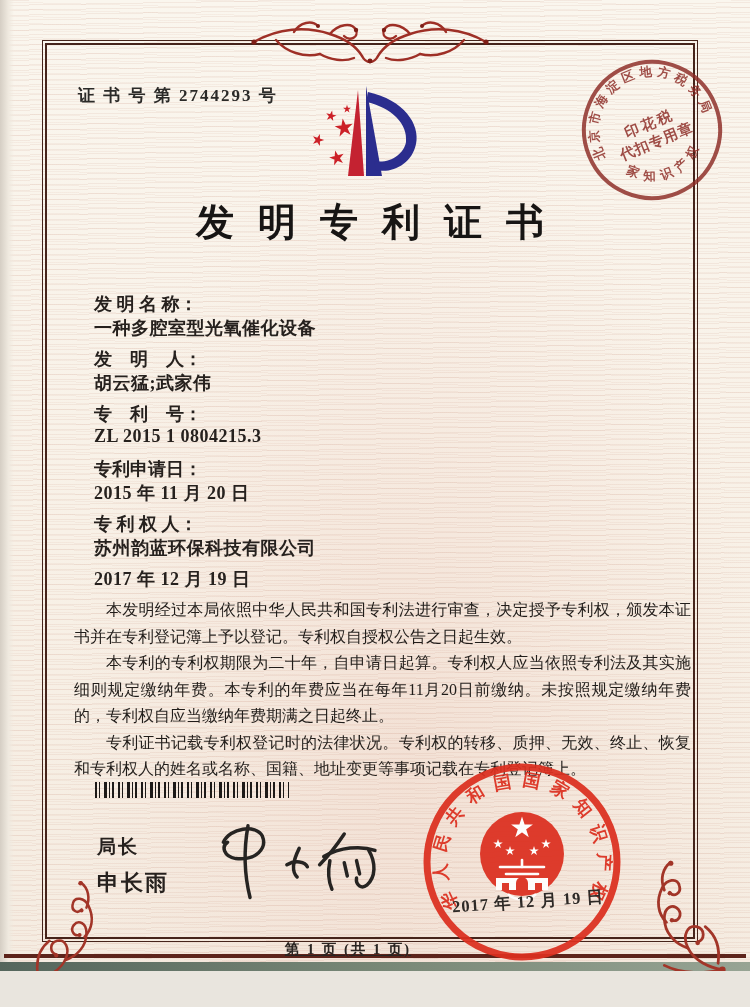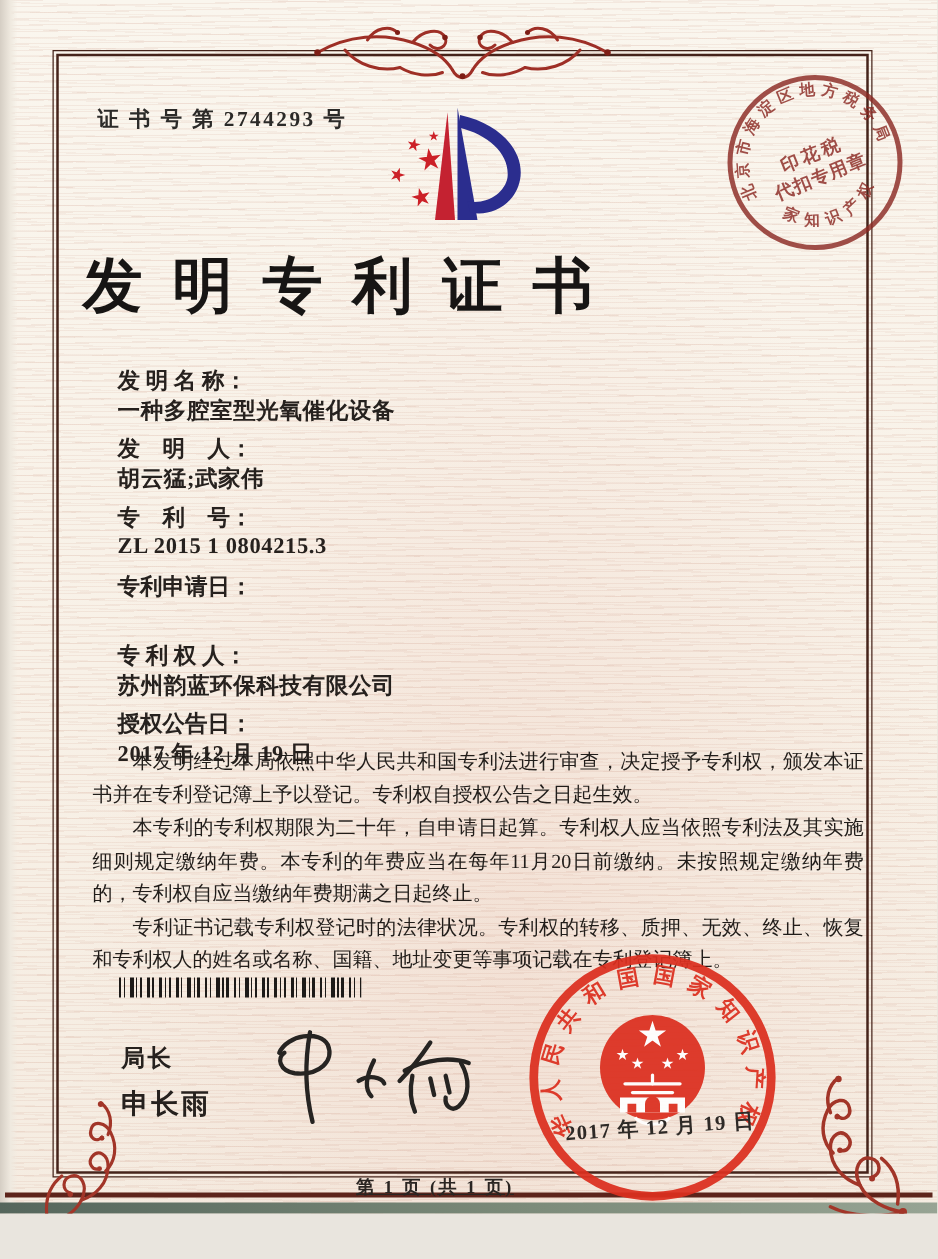--- a/index.html
+++ b/index.html
@@ -13,22 +13,22 @@
           repeating-linear-gradient(179deg, rgba(197,137,117,.13) 0 1px, rgba(0,0,0,0) 1px 5px),
           repeating-linear-gradient(181.5deg, rgba(197,137,117,.09) 0 1px, rgba(0,0,0,0) 1px 7px);}
   .scan-edge-left{position:absolute;left:0;top:0;bottom:0;width:14px;
         background:linear-gradient(90deg,#d5cec4,#efe9df 60%,rgba(0,0,0,0));}
   .scan-strip-maroon{position:absolute;left:4px;right:4px;bottom:13px;height:4px;background:#5d241b;}
   .scan-strip-teal{position:absolute;left:0;right:0;bottom:0;height:9px;
         background:linear-gradient(90deg,#55665c,#75857306 0)，#55665c; background:linear-gradient(90deg,#55665c,#7b8a79 55%,#97a494);}
   .frame{position:absolute;left:42px;top:40px;right:52px;bottom:29px;border:1px solid #46241b;}
   .frame::after{content:"";position:absolute;inset:2px;border:2px solid #46241b;}
   .cert-no{position:absolute;left:78px;top:84px;font-size:17px;font-weight:bold;letter-spacing:2px;color:#2b2a28;}
-  .title{position:absolute;left:42px;top:197px;width:656px;
-         font-size:48px;font-weight:bold;letter-spacing:24px;text-indent:24px;color:#171514;}
+  .title{position:absolute;left:42px;top:197px;width:656px;text-align:center;
+         font-size:38px;font-weight:bold;letter-spacing:24px;text-indent:24px;color:#171514;}
   .fields{position:absolute;left:94px;top:292px;width:580px;}
   .field-row{height:55px;display:flex;align-items:flex-start;font-size:18px;flex-direction:column;}
   .field-label{flex:none;width:132px;font-weight:bold;white-space:nowrap;}
   .field-value{font-weight:bold;letter-spacing:.5px;white-space:nowrap;}
   .body-text{position:absolute;left:74px;top:597px;width:617px;font-size:16px;line-height:26.5px;
          text-align:justify;color:#211d1a;}
   .body-text p{margin:0;text-indent:2em;font-weight:500;}
   .barcode{position:absolute;left:95px;top:782px;width:194px;height:16px;
         background:repeating-linear-gradient(90deg,
           #1d1a18 0 2px, rgba(0,0,0,0) 2px 4px,
@@ -153,27 +153,27 @@
     <div class="field-row">
       <span class="field-label">发　明　人：</span>
       <span class="field-value">胡云猛;武家伟</span>
     </div>
     <div class="field-row">
       <span class="field-label">专　利　号：</span>
       <span class="field-value">ZL 2015 1 0804215.3</span>
     </div>
     <div class="field-row">
       <span class="field-label">专利申请日：</span>
+      <span class="field-value">2015 年 11 月 20 日</span>
     </div>
     <div class="field-row">
       <span class="field-label">专 利 权 人：</span>
       <span class="field-value">苏州韵蓝环保科技有限公司</span>
     </div>
     <div class="field-row">
-      <span class="field-label">授权公告日：</span>
       <span class="field-value">2017 年 12 月 19 日</span>
     </div>
   </div>
 
   <div class="body-text">
     <p>本发明经过本局依照中华人民共和国专利法进行审查，决定授予专利权，颁发本证书并在专利登记簿上予以登记。专利权自授权公告之日起生效。</p>
     <p>本专利的专利权期限为二十年，自申请日起算。专利权人应当依照专利法及其实施细则规定缴纳年费。本专利的年费应当在每年11月20日前缴纳。未按照规定缴纳年费的，专利权自应当缴纳年费期满之日起终止。</p>
     <p>专利证书记载专利权登记时的法律状况。专利权的转移、质押、无效、终止、恢复和专利权人的姓名或名称、国籍、地址变更等事项记载在专利登记簿上。</p>
   </div>
 

